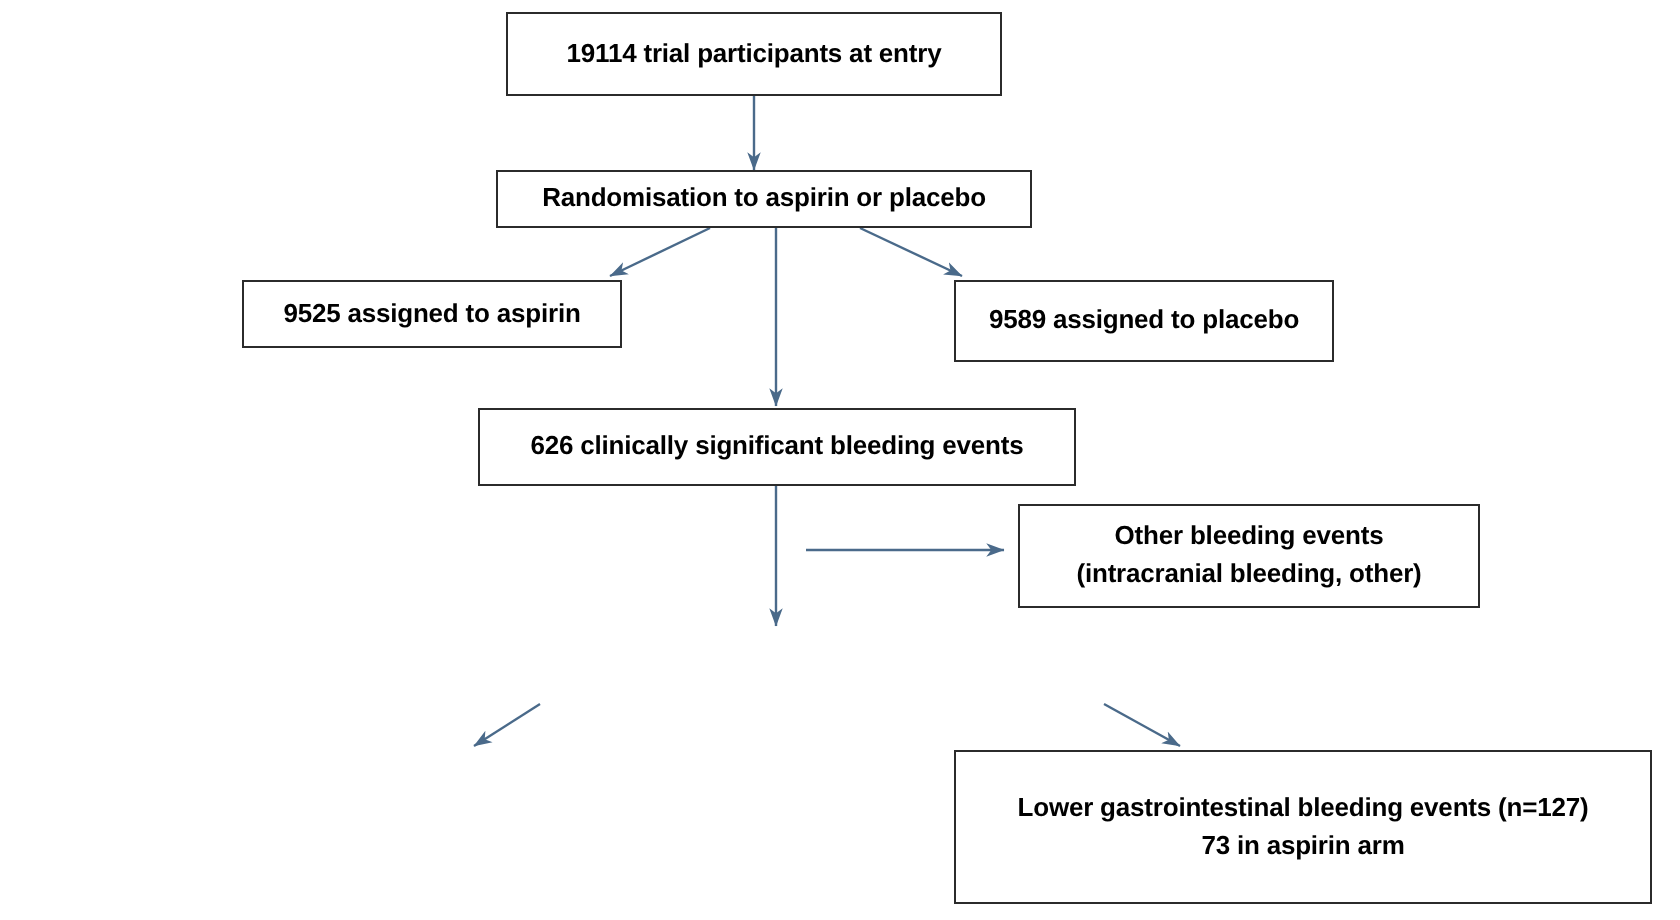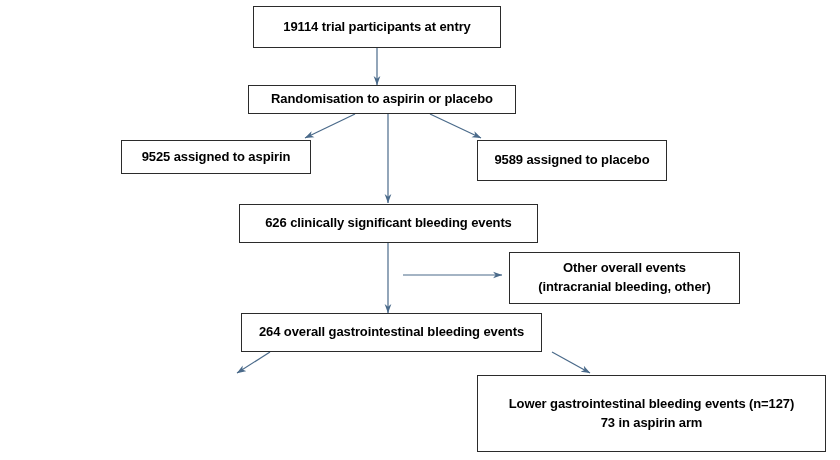--- a/index.html
+++ b/index.html
@@ -87,27 +87,24 @@
 
   <div class="node" style="left:477px; top:140px; width:190px; height:41px;text-align:right;">
     <span class="line">9589 assigned to placebo</span>
   </div>
 
   <div class="node" style="left:239px; top:204px; width:299px; height:39px;">
     <span class="line">626 clinically significant bleeding events</span>
   </div>
 
   <div class="node" style="left:509px; top:252px; width:231px; height:52px;">
-    <span class="line">Other overall events</span>
+    <span class="line">Other bleeding events</span>
     <span class="line">(intracranial bleeding, other)</span>
   </div>
 
-  <div class="node" style="left:241px; top:313px; width:301px; height:39px;">
-    <span class="line">264 overall gastrointestinal bleeding events</span>
-  </div>
 
 
   <div class="node" style="left:477px; top:375px; width:349px; height:77px;">
     <span class="line">Lower gastrointestinal bleeding events (n=127)</span>
     <span class="line">73 in aspirin arm</span>
   </div>
 
 </div>
 
 </body></html>

